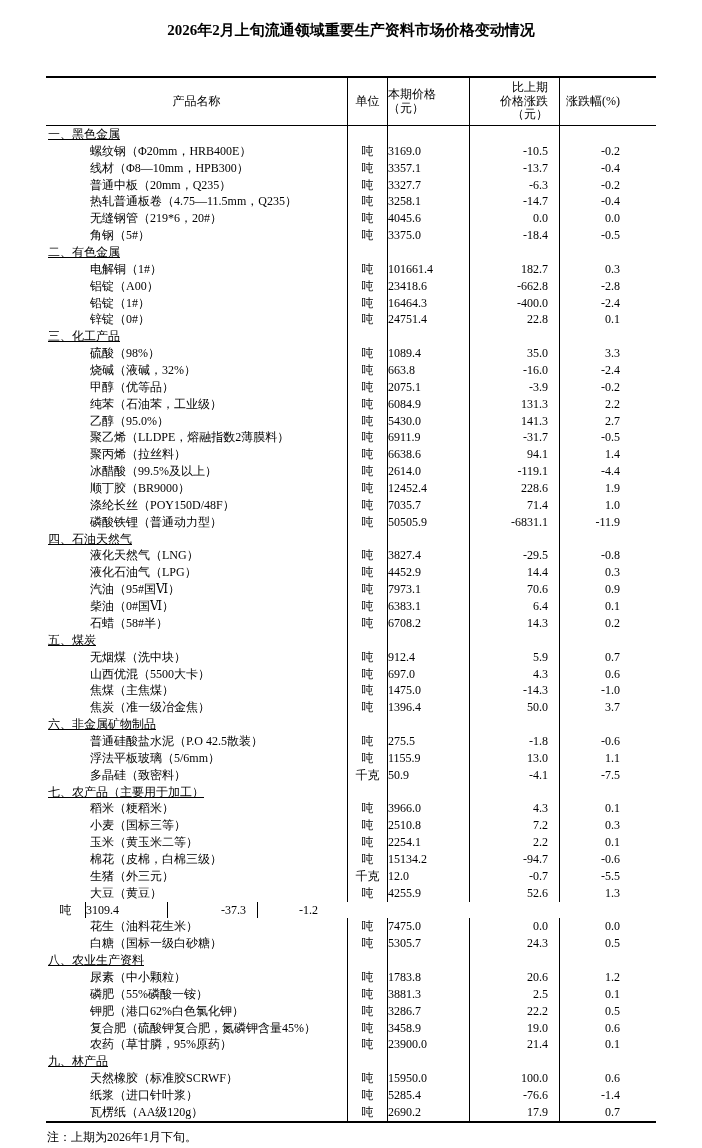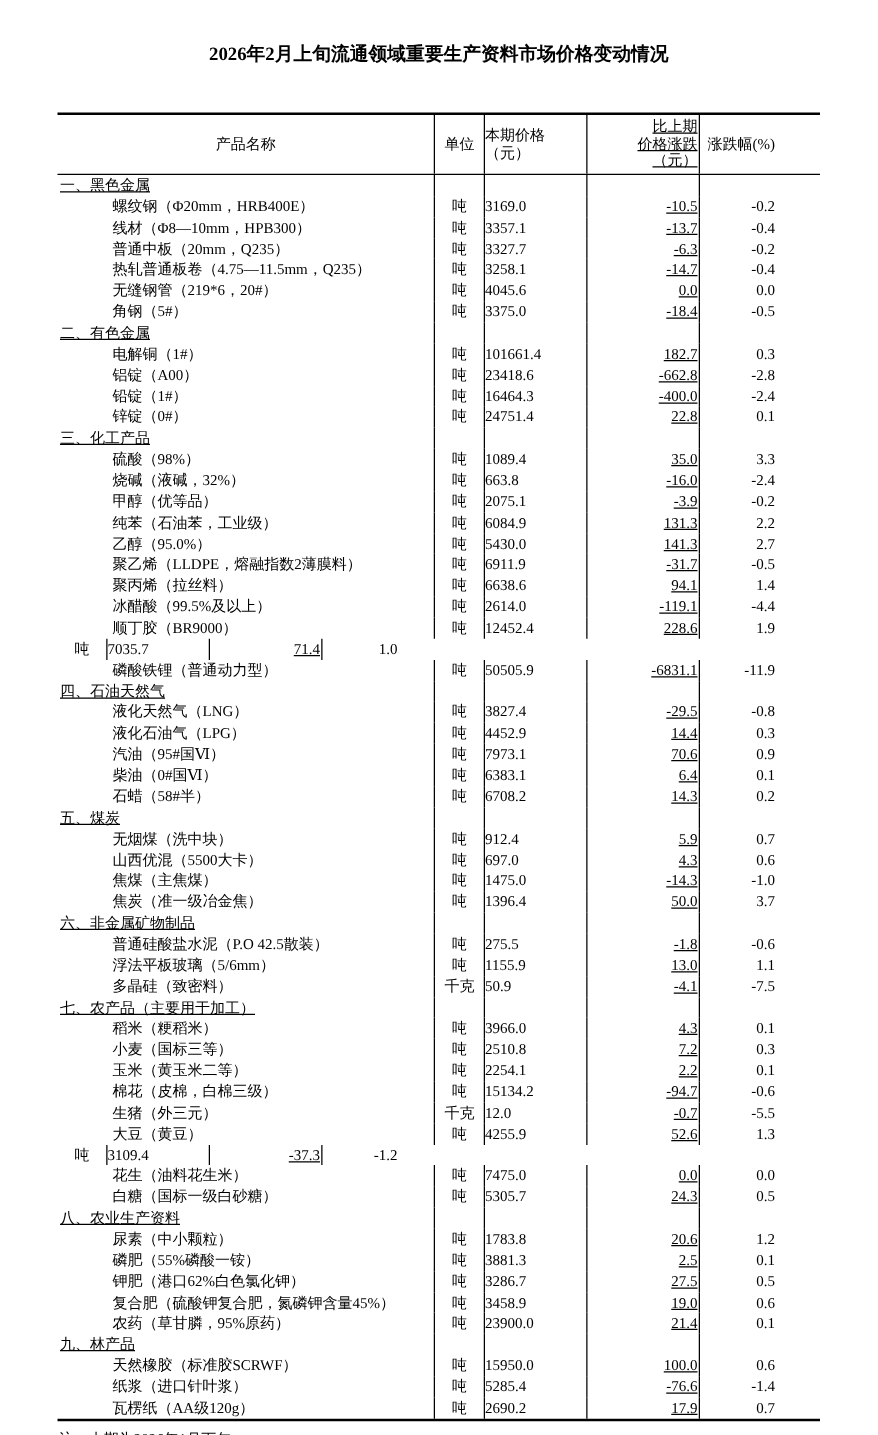--- a/index.html
+++ b/index.html
@@ -2,21 +2,21 @@
 <html><head>
 <meta charset="utf-8">
 <style>
   html, body { margin: 0; padding: 0; background: #ffffff; }
   .page {
     width: 702px; height: 1148px; margin: 0 auto; background: #ffffff;
     color: #000000; font-family: "Liberation Serif", "DejaVu Serif", serif;
     overflow: hidden; position: relative;
   }
   .title {
-    padding-top: 34px; text-align: center; font-weight: bold;
+    padding-top: 20px; text-align: center; font-weight: bold;
     font-size: 15px; line-height: 20px;
   }
   .price-table {
     margin: 36px 0 0 46px; width: 610px;
     border-top: 2px solid #000; border-bottom: 2px solid #000;
   }
   .hrow {
     display: flex; height: 47px; border-bottom: 1px solid #000;
     font-size: 12px;
   }
@@ -26,21 +26,21 @@
     box-sizing: border-box;
   }
   .row { display: flex; height: 16.86px; font-size: 12px; }
   .cell {
     box-sizing: border-box; height: 100%; line-height: 16.8px;
     white-space: nowrap; overflow: hidden;
   }
   .c1 { width: 302px; border-right: 1px solid #000; }
   .c2 { width: 40px;  border-right: 1px solid #000; text-align: center; }
   .c3 { width: 82px;  border-right: 1px solid #000; text-align: left; padding-right: 4px; }
-  .c4 { width: 90px;  border-right: 1px solid #000; text-align: right; padding-right: 1px; text-decoration: underline; }
+  .c4 { width: 90px;  border-right: 1px solid #000; text-align: right; padding-right: 11px; }
   .c5 { width: 96px;  text-align: right; padding-right: 36px; }
   .section-name { padding-left: 2px; text-decoration: underline; }
   .item-name { padding-left: 44px; }
   .footnote { margin: 7px 16px 0 47px; font-size: 12px; line-height: 15px; }
 </style>
 </head>
 <body>
 
 <div class="page">
   <div class="title">2026年2月上旬流通领域重要生产资料市场价格变动情况</div>
@@ -205,20 +205,21 @@
           <div class="cell c5">-4.4</div>
         </div>
         <div class="row">
           <div class="cell c1 item-name">顺丁胶（BR9000）</div>
           <div class="cell c2">吨</div>
           <div class="cell c3">12452.4</div>
           <div class="cell c4">228.6</div>
           <div class="cell c5">1.9</div>
         </div>
         <div class="row">
+          <div class="cell c1 item-name">涤纶长丝（POY150D/48F）</div>
           <div class="cell c2">吨</div>
           <div class="cell c3">7035.7</div>
           <div class="cell c4">71.4</div>
           <div class="cell c5">1.0</div>
         </div>
         <div class="row">
           <div class="cell c1 item-name">磷酸铁锂（普通动力型）</div>
           <div class="cell c2">吨</div>
           <div class="cell c3">50505.9</div>
           <div class="cell c4">-6831.1</div>
@@ -416,21 +417,21 @@
           <div class="cell c1 item-name">磷肥（55%磷酸一铵）</div>
           <div class="cell c2">吨</div>
           <div class="cell c3">3881.3</div>
           <div class="cell c4">2.5</div>
           <div class="cell c5">0.1</div>
         </div>
         <div class="row">
           <div class="cell c1 item-name">钾肥（港口62%白色氯化钾）</div>
           <div class="cell c2">吨</div>
           <div class="cell c3">3286.7</div>
-          <div class="cell c4">27.5</div>
+          <div class="cell c4">22.2</div>
           <div class="cell c5">0.5</div>
         </div>
         <div class="row">
           <div class="cell c1 item-name">复合肥（硫酸钾复合肥，氮磷钾含量45%）</div>
           <div class="cell c2">吨</div>
           <div class="cell c3">3458.9</div>
           <div class="cell c4">19.0</div>
           <div class="cell c5">0.6</div>
         </div>
         <div class="row">

